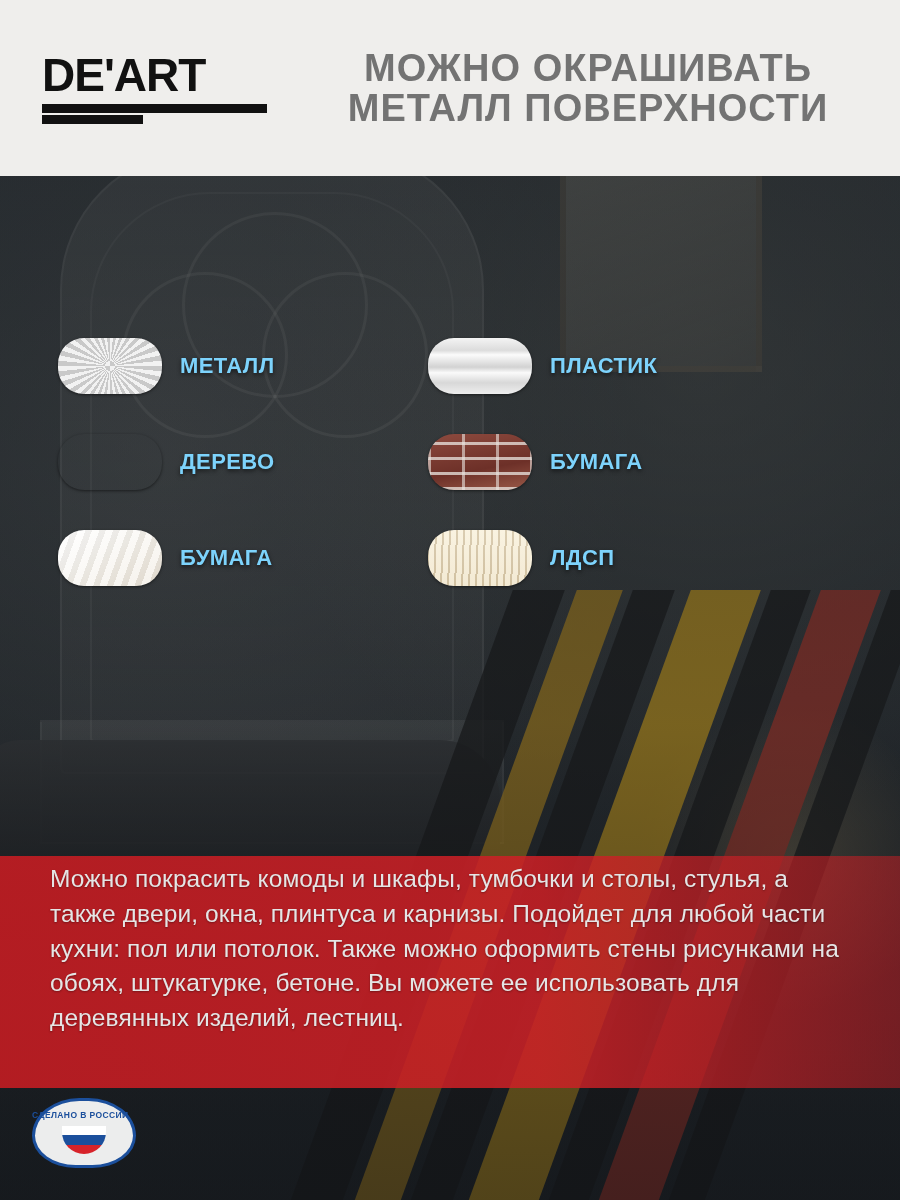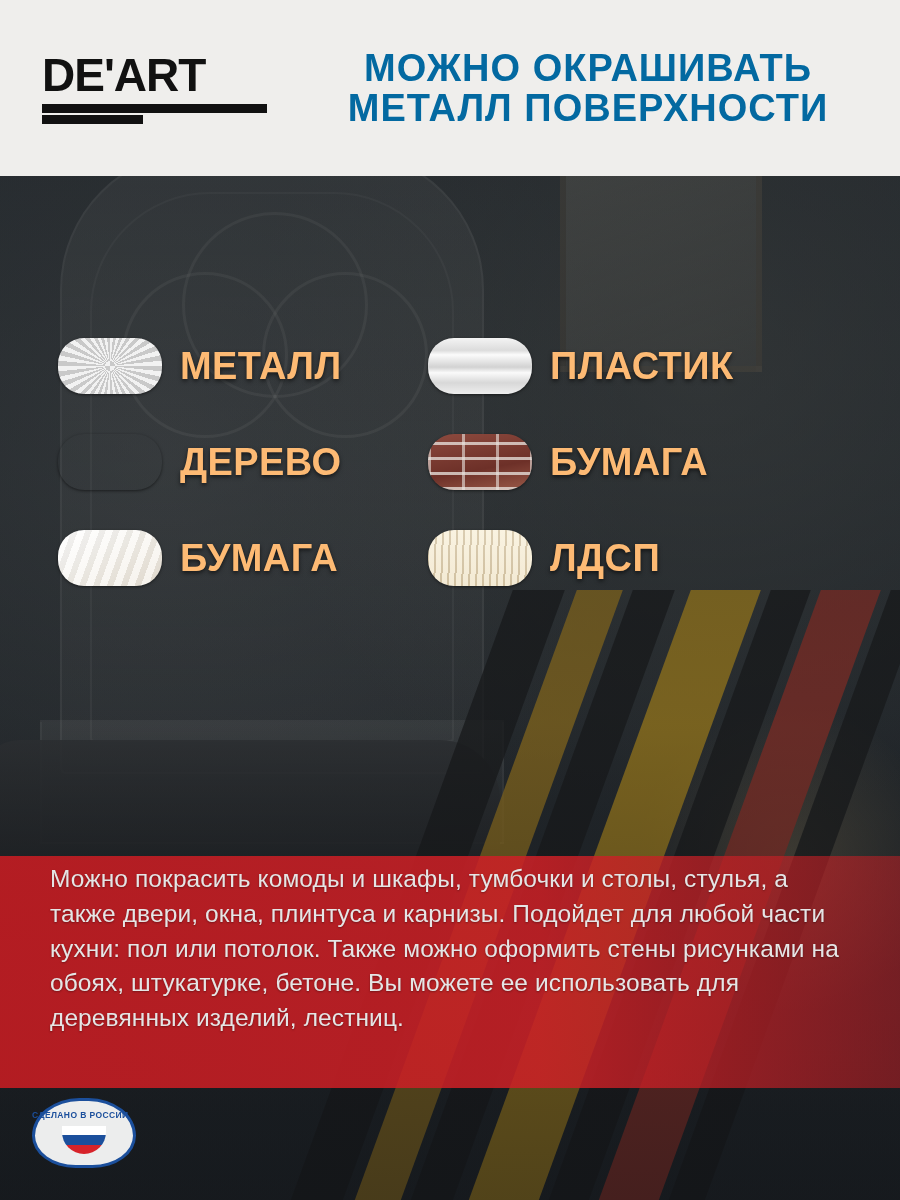--- a/index.html
+++ b/index.html
@@ -59,21 +59,21 @@
   .bar-yellow{ top: 11px; width: 62px; left: 62px; background: #f2c400; }
   .bar-dark  { top: 11px; width: 101px; left: 124px; background: #111; }
 
   .header-title {
     flex: 1 1 auto;
     text-align: center;
     font-size: 38px;
     font-weight: bold;
     line-height: 1.06;
     letter-spacing: 1px;
-    color: #0369a1;
+    color: #737373;
     padding-right: 16px;
     font-family: "Liberation Sans", sans-serif;
   }
 
   
   .photo {
     position: absolute;
     top: 140px; left: 0;
     width: 900px;
     height: 1060px;
@@ -184,22 +184,22 @@
   .swatch {
     width: 104px;
     height: 56px;
     border-radius: 26px;
     flex: 0 0 auto;
     box-shadow: 0 1px 3px rgba(0,0,0,0.5);
     overflow: hidden;
     position: relative;
   }
   .surface-label {
-    color: #fdba74;
-    font-size: 38px;
+    color: #7dd3fc;
+    font-size: 22px;
     font-weight: bold;
     line-height: 1.06;
     letter-spacing: 0.4px;
     text-shadow: 0 2px 4px rgba(0,0,0,0.6);
   }
 
   
   .sw-metal {
     background:
       repeating-conic-gradient(from 0deg at 50% 50%, #f2f2f2 0deg 6deg, #c9c9c9 6deg 12deg);

